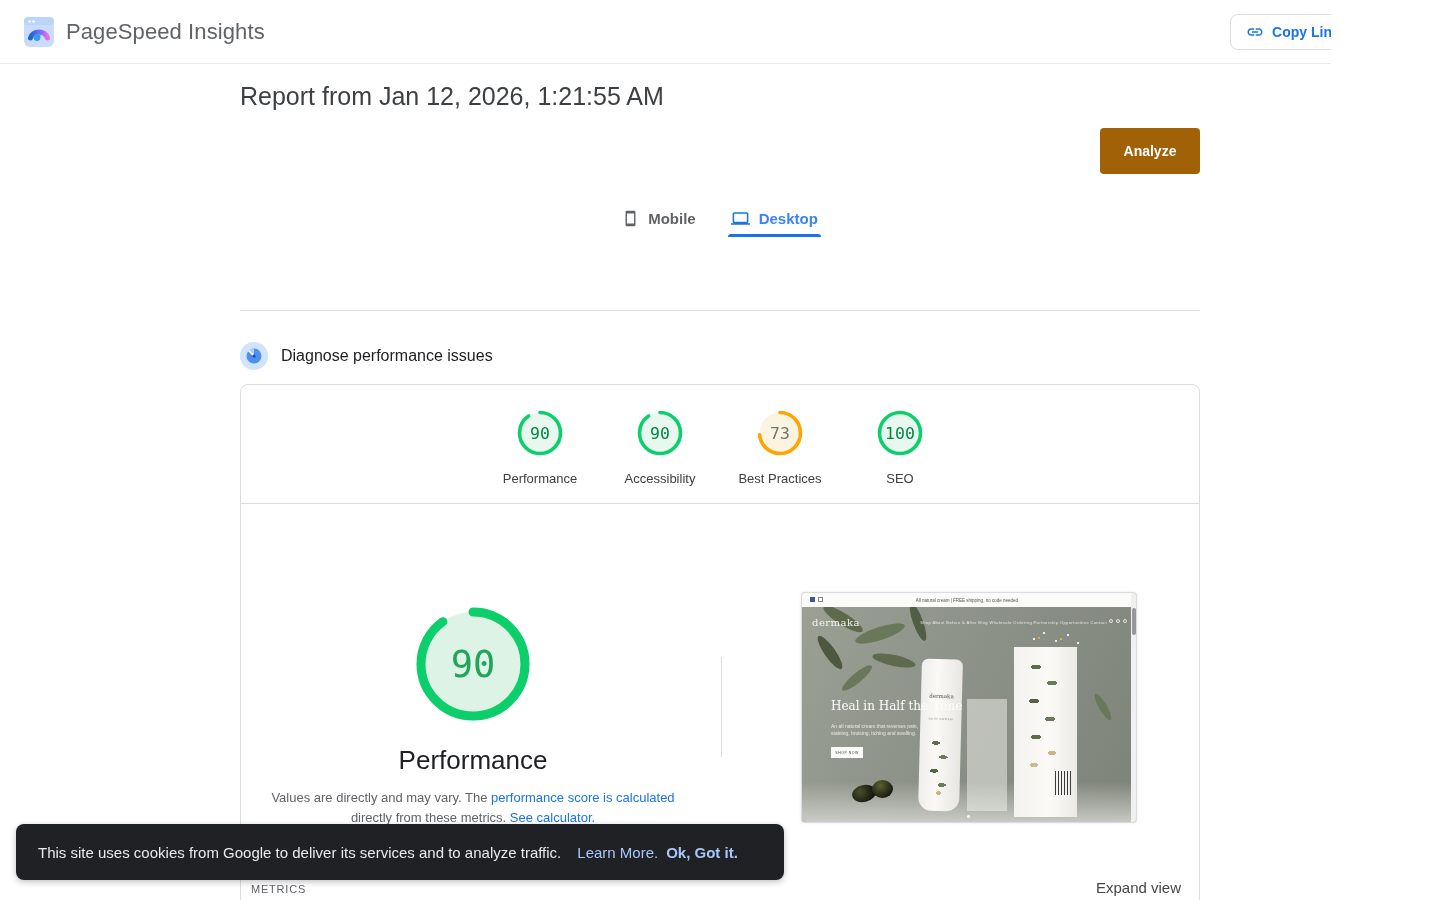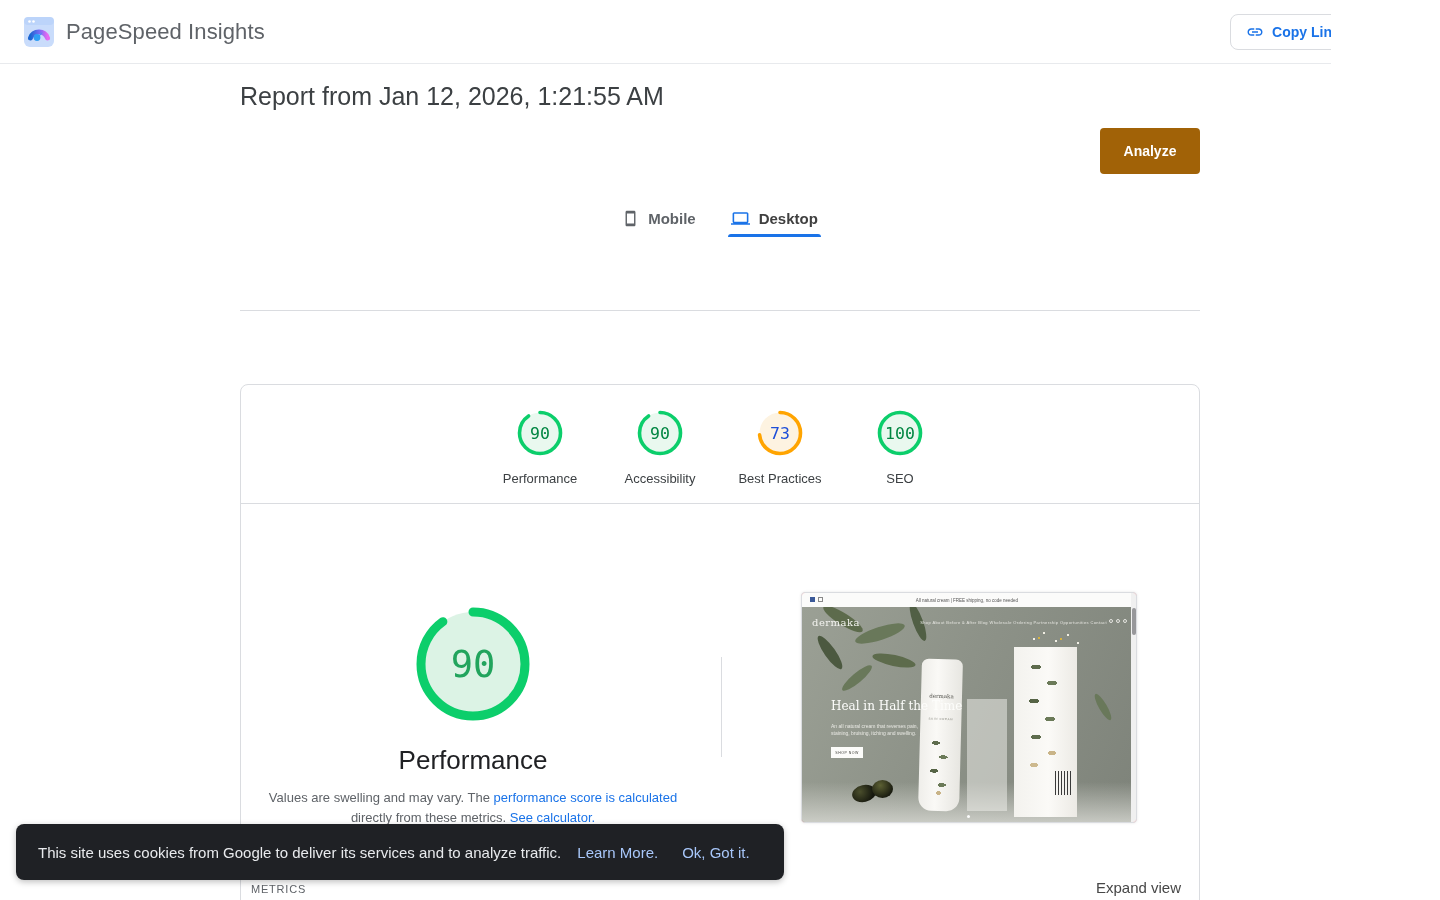--- a/index.html
+++ b/index.html
@@ -39,21 +39,21 @@
     background:#a16207; color:#fff; border:none; border-radius:4px;
     font-size:14px; font-weight:700; font-family:inherit; cursor:pointer;
   }
 
   
   .tabs { position:absolute; top:200px; left:0; width:1440px; height:37px;
     display:flex; justify-content:center; gap:29px; }
   .tab { display:flex; align-items:center; gap:9px; font-size:15px; font-weight:700;
     color:#5f6368; position:relative; padding:0 3px; cursor:pointer; }
   .tab svg { flex:none; }
-  .tab.active { color:#404040; }
+  .tab.active { color:#3b82f6; }
   .tab.active::after { content:""; position:absolute; left:0; right:0; bottom:0;
     height:3px; background:#1a73e8; border-radius:3px 3px 0 0; }
 
   
   .section-row { position:absolute; left:240px; width:960px; height:32px;
     display:flex; align-items:center; }
   .section-icon { width:28px; height:28px; flex:none; }
   .section-title { margin-left:13px; font-size:16px; color:#202124; }
   .no-data { margin-left:auto; display:flex; align-items:center; gap:9px;
     color:#1a73e8; font-size:15px; cursor:pointer; }
@@ -166,21 +166,21 @@
   .t-scroll-thumb { position:absolute; right:0.5px; top:15px; width:4px; height:27px;
     background:#97979a; border-radius:2px; }
 
   
   .cookie-banner { position:absolute; left:16px; top:824px; width:768px; height:56px;
     background:#1f2125; border-radius:8px; display:flex; align-items:center;
     padding:16px 22px; box-shadow:0 2px 6px rgba(0,0,0,.25); z-index:50; }
   .cookie-msg { font-size:15px; color:#e8eaed; }
   .cookie-link { font-size:15px; color:#a8c7fa; margin-left:16px; text-decoration:none;
     cursor:pointer; white-space:nowrap; }
-  .cookie-ok { margin-left:24px; font-weight:400; }
+  .cookie-ok { margin-left:8px; font-weight:700; }
 </style>
 </head>
 <body>
 
 <div id="frame">
 
   <header id="app-header">
     <span class="logo-badge">
       <svg width="30" height="30" viewBox="0 0 30 30">
         <defs>
@@ -230,20 +230,32 @@
         <svg width="19" height="19" viewBox="0 0 24 24" fill="#1a73e8">
             <path d="M20 18c1.1 0 1.99-.9 1.99-2L22 6c0-1.1-.9-2-2-2H4c-1.1 0-2 .9-2 2v10c0 1.1.9 2 2 2H0v2h24v-2h-4zM4 6h16v10H4V6z"></path>
           </svg>
       </span>
       <span>Desktop</span>
     </div>
   </div>
 
   <div class="hr" style="top:310px"></div>
 
+  <div class="section-row" style="top:340px">
+    <span class="section-icon">
+      <svg width="28" height="28" viewBox="0 0 28 28">
+        <circle cx="14" cy="14" r="14" fill="#d2e3fc"></circle>
+        <circle cx="14" cy="14" r="7.5" fill="#4d90f0"></circle>
+        <path d="M14 14 L8.6 8.6 A 7.5 7.5 0 0 1 14 6.5 Z" fill="#aecbfa"></path>
+        <path d="M14 14 L9 9" stroke="#fff" stroke-width="1.6" stroke-linecap="round"></path>
+        <circle cx="14" cy="14" r="1.6" fill="#174ea6"></circle>
+      </svg>
+    </span>
+    <span class="section-title">Diagnose performance issues</span>
+  </div>
 
   <div class="report-card">
 
     <div class="score-strip" id="score-strip">
   <div class="score-col">
     <div class="score-circle">
       <svg width="48" height="48" viewBox="0 0 48 48">
         <circle class="g-fill" cx="24" cy="24" r="20.5" fill="#e9f8ef"></circle>
         <circle class="g-arc" cx="24" cy="24" r="20.5" fill="none" stroke-width="3.6" stroke-linecap="round" transform="rotate(-90 24 24)" stroke="#0cce6b" stroke-dasharray="115.92476891746335 128.8052987971815"></circle>
       </svg>
@@ -262,21 +274,21 @@
     </div>
     <div class="score-label">Accessibility</div>
   </div>
 
   <div class="score-col">
     <div class="score-circle">
       <svg width="48" height="48" viewBox="0 0 48 48">
         <circle class="g-fill" cx="24" cy="24" r="20.5" fill="#fdf3e1"></circle>
         <circle class="g-arc" cx="24" cy="24" r="20.5" fill="none" stroke-width="3.6" stroke-linecap="round" transform="rotate(-90 24 24)" stroke="#ffa400" stroke-dasharray="94.0278681219425 128.8052987971815"></circle>
       </svg>
-      <span class="score-num" style="color: #1d4ed8;">73</span>
+      <span class="score-num" style="color: #737373;">73</span>
     </div>
     <div class="score-label">Best Practices</div>
   </div>
 
   <div class="score-col">
     <div class="score-circle">
       <svg width="48" height="48" viewBox="0 0 48 48">
         <circle class="g-fill" cx="24" cy="24" r="20.5" fill="#e9f8ef"></circle>
         <circle class="g-arc" cx="24" cy="24" r="20.5" fill="none" stroke-width="3.6" stroke-linecap="round" transform="rotate(-90 24 24)" stroke="#0cce6b" stroke-dasharray="128.8052987971815 128.8052987971815"></circle>
       </svg>
@@ -291,21 +303,21 @@
     <div class="big-gauge-wrap">
       <svg width="116" height="116" viewBox="0 0 116 116">
         <circle cx="58" cy="58" r="52" id="big-fill" fill="#dcf3e5"></circle>
         <circle cx="58" cy="58" r="52" id="big-arc" fill="none" stroke-width="9" stroke-linecap="round" transform="rotate(-90 58 58)" stroke="#0cce6b" stroke-dasharray="294.05307237600465 326.7256359733385"></circle>
       </svg>
       <span class="big-num">90</span>
     </div>
     <div class="v-divider"></div>
 
     <div class="perf-title">Performance</div>
-    <p class="perf-desc"><span>Values are swelling and may vary. The </span><a>performance score is calculated</a><span> directly from these metrics. </span><a>See calculator.</a></p>
+    <p class="perf-desc"><span>Values are directly and may vary. The </span><a>performance score is calculated</a><span> directly from these metrics. </span><a>See calculator.</a></p>
 
     <div class="thumb">
       <div class="t-hero">
 
         <span class="leaf" style="left:18px;top:6px;width:46px;height:12px;background:#5d6b4c;transform:rotate(32deg)"></span>
         <span class="leaf" style="left:52px;top:20px;width:52px;height:13px;background:#697а58;background:#69785a;transform:rotate(-18deg)"></span>
         <span class="leaf" style="left:8px;top:40px;width:40px;height:11px;background:#4c5940;transform:rotate(55deg)"></span>
         <span class="leaf" style="left:70px;top:48px;width:44px;height:11px;background:#5d6b4c;transform:rotate(12deg)"></span>
         <span class="leaf" style="left:36px;top:66px;width:38px;height:10px;background:#69785a;transform:rotate(-40deg)"></span>
         <span class="leaf" style="left:96px;top:10px;width:40px;height:10px;background:#515f45;transform:rotate(70deg)"></span>

